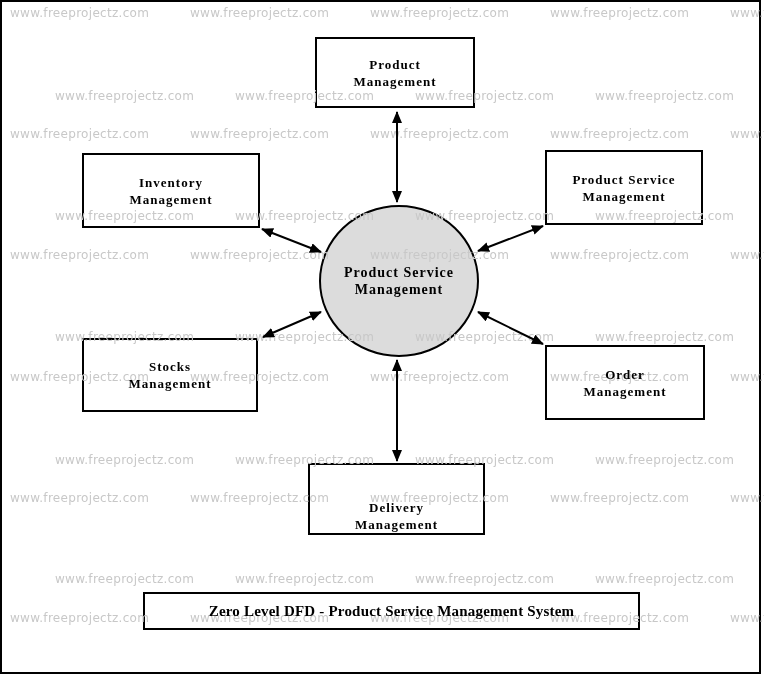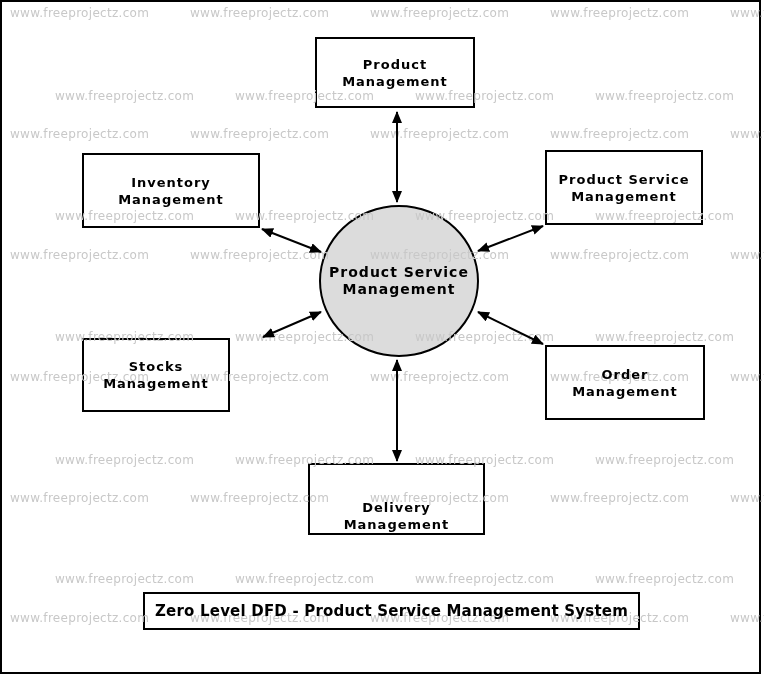--- a/index.html
+++ b/index.html
@@ -18,32 +18,32 @@
     position:absolute;font-size:12px;line-height:14px;white-space:nowrap;
     letter-spacing:0.3px;
   }
   .arrows{position:absolute;left:0;top:0;z-index:3;pointer-events:none;}
   .box{
     position:absolute;box-sizing:border-box;border:2px solid #000;background:#ffffff;
     display:flex;align-items:center;justify-content:center;text-align:center;
   }
   .label{
     position:relative;z-index:3;font-weight:bold;font-size:13px;line-height:17px;
-    letter-spacing:1px;color:#000;
+    letter-spacing:1px;color:#000;font-family:Liberation Serif, serif;
   }
   .circle{
     position:absolute;left:319px;top:205px;width:160px;height:152px;
     box-sizing:border-box;border:2px solid #000;border-radius:50%;
     display:flex;align-items:center;justify-content:center;text-align:center;
   }
   .circle .label{font-size:14px;line-height:17px;}
   .b-product   {left:315px;top:37px; width:160px;height:71px;}
   .b-inventory {left:82px; top:153px;width:178px;height:75px;}
   .b-prodserv  {left:545px;top:150px;width:158px;height:75px;}
-  .b-stocks    {left:82px; top:338px;width:148px;height:74px;}
+  .b-stocks    {left:82px; top:338px;width:176px;height:74px;}
   .b-order     {left:545px;top:345px;width:160px;height:75px;}
   .b-delivery  {left:308px;top:463px;width:177px;height:72px;align-items:flex-end;}
   .titlebox{
     position:absolute;left:143px;top:592px;width:497px;height:38px;
     box-sizing:border-box;border:2px solid #000;background:#ffffff;
     display:flex;align-items:center;justify-content:center;text-align:center;
   }
   .titlebox .label{font-size:15px;line-height:18px;letter-spacing:0.2px;}
 </style>
 </head>

